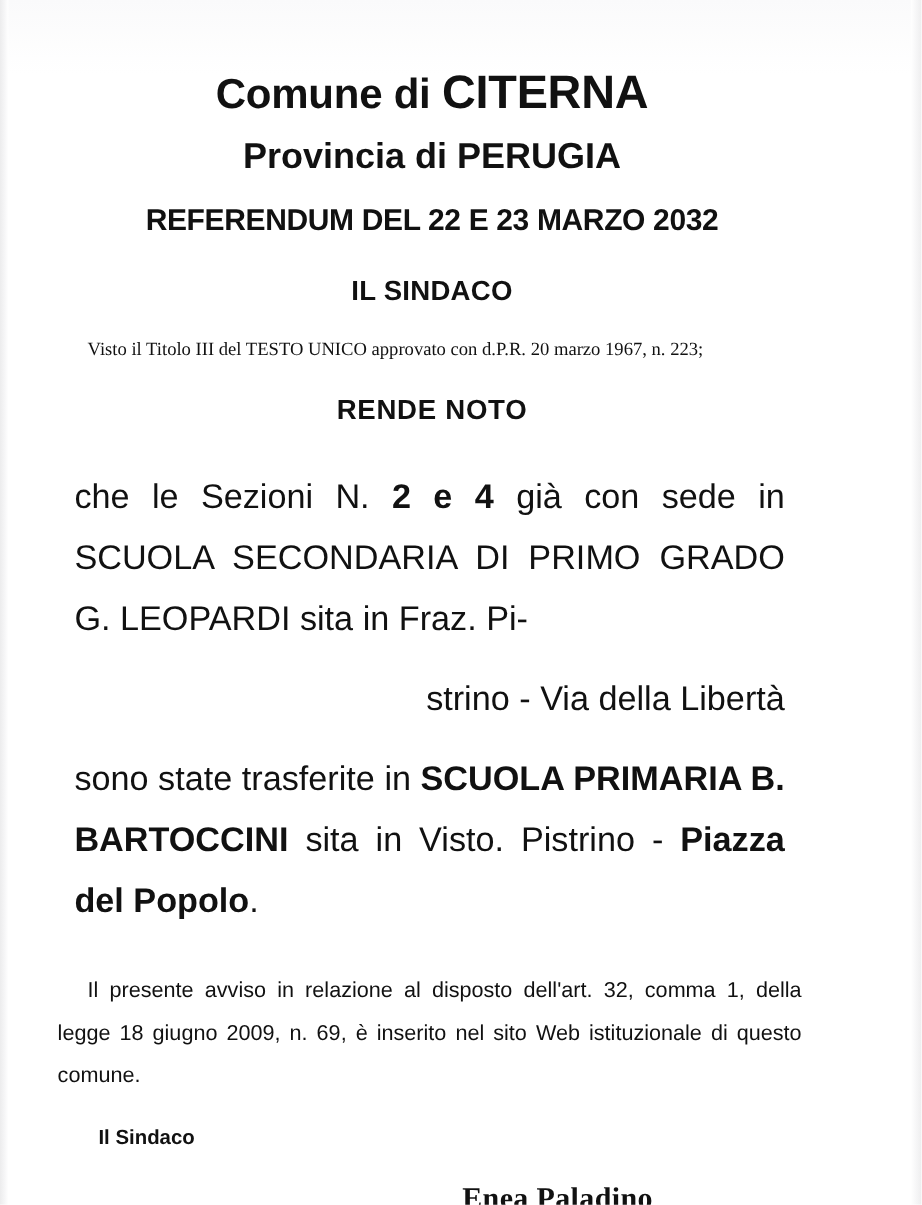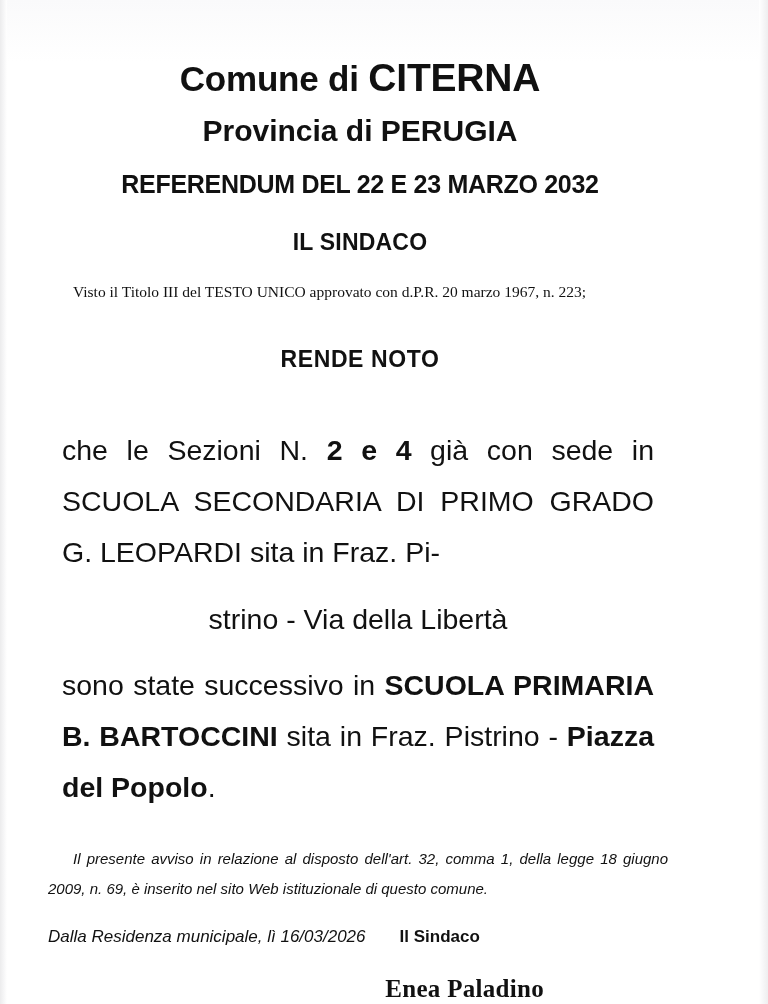--- a/index.html
+++ b/index.html
@@ -94,52 +94,51 @@
     padding: 0 4px 0 2px;
     font-family: Liberation Serif, serif;
   }
   .legal-para.first { padding-top: 25px; }
   .legal-para.second { padding-top: 13px; }
 
   .heading-rende {
     text-align: center;
     font-size: 23px;
     font-weight: bold;
-    margin: 18px;
+    margin: 0;
     padding-top: 25px;
     letter-spacing: 0.6px;
   }
 
   .body-block {
     padding-top: 18px;
     font-size: 28.5px;
     line-height: 1.78;
     text-align: justify;
     padding-left: 0px;
     padding-right: 4px;
   }
   .body-block p {
     margin: 16px;
     text-align: justify;
   }
   .body-block p.last-line-left {
-    text-align: center;
+    text-align: right;
   }
   .body-block b { font-weight: bold; }
 
   .footer-note {
-    font-size: 15px;
+    font-size: 18px;
     line-height: 1.95;
     text-align: justify;
     margin: 0;
     padding-top: 16px;
     text-indent: 25px;
     padding-right: 6px;
     padding-left: 2px;
-    font-style: italic;
   }
 
   .sign-row {
     padding-top: 24px;
     font-size: 17px;
     display: flex;
     align-items: baseline;
     padding-left: 2px;
   }
   .sign-row .place {
@@ -179,25 +178,24 @@
 
   <h4 class="heading-sindaco">IL SINDACO</h4>
 
   <p class="legal-para first">Visto il Titolo III del TESTO UNICO approvato con d.P.R. 20 marzo 1967, n. 223;</p>
 
   <h4 class="heading-rende">RENDE NOTO</h4>
 
   <div class="body-block">
     <p><span>che le Sezioni N. </span><b>2 e 4</b><span> già con sede in SCUOLA SECONDARIA DI PRIMO GRADO G. LEOPARDI sita in Fraz. Pi-</span></p>
     <p class="last-line-left">strino - Via della Libertà</p>
-    <p><span>sono state successivo in </span><b>SCUOLA PRIMARIA B. BARTOCCINI</b><span> sita in Fraz. Pistrino - </span><b>Piazza del Popolo</b><span>.</span></p>
+    <p><span>sono state trasferite in </span><b>SCUOLA PRIMARIA B. BARTOCCINI</b><span> sita in Visto. Pistrino - </span><b>Piazza del Popolo</b><span>.</span></p>
   </div>
 
   <p class="footer-note">Il presente avviso in relazione al disposto dell'art. 32, comma 1, della legge 18 giugno 2009, n. 69, è inserito nel sito Web istituzionale di questo comune.</p>
 
   <div class="sign-row">
-    <span class="place">Dalla Residenza municipale, lì 16/03/2026</span>
     <span class="role">Il Sindaco</span>
   </div>
 
   <div class="signature">Enea Paladino</div>
 
 </div>
 
 </body></html>

